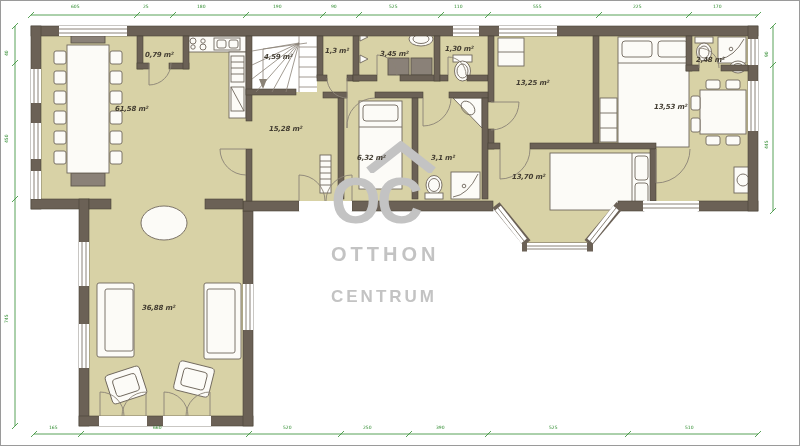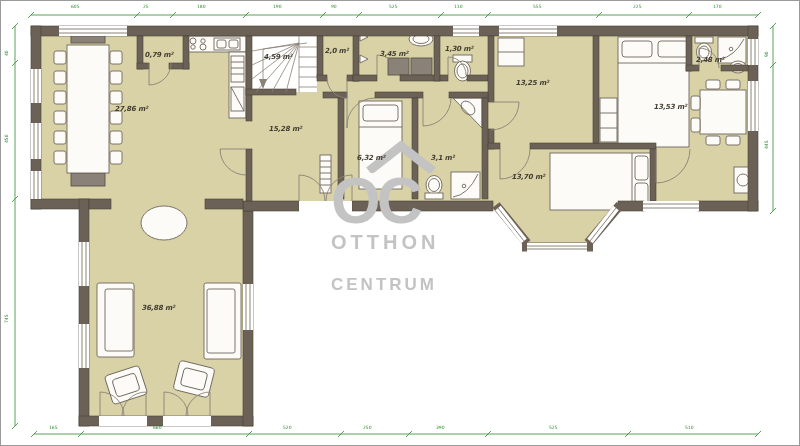--- a/index.html
+++ b/index.html
@@ -4,21 +4,21 @@
 <style>
   html,body{margin:0;padding:0;background:#fff;font-family:"DejaVu Sans",sans-serif}
   .stage{position:relative;width:800px;height:446px;background:#fff;border:1px solid #9a9a9a;box-sizing:border-box;overflow:hidden}
   .stage > svg{position:absolute;left:0;top:0}
   .lbl{position:absolute;font:italic bold 7px "DejaVu Sans",sans-serif;color:#423c31;white-space:nowrap;z-index:6;letter-spacing:-0.2px}
   .dim{position:absolute;font:4.5px "DejaVu Sans",sans-serif;color:#2e8b2e;white-space:nowrap;z-index:4}
   .dimv{transform:rotate(-90deg);transform-origin:left top}
   .wm{position:absolute;left:330px;top:140px;width:140px;text-align:left;color:#c3c3c3;z-index:5;pointer-events:none}
   .wm-roof{display:block;margin:0 auto}
   .wm-oc{font:bold 64px/0.9 "Liberation Sans",sans-serif;letter-spacing:-4px}
-  .wm-l1{font:bold 20px "Liberation Sans",sans-serif;letter-spacing:4px;margin-top:0}
+  .wm-l1{font:bold 20px "Liberation Sans",sans-serif;letter-spacing:4px;margin-top:12px}
   .wm-l2{font:bold 17px "Liberation Sans",sans-serif;letter-spacing:3px;margin-top:21px}
 </style>
 </head>
 <body>
 
 <div class="stage">
 
 <svg width="800" height="446" viewBox="0 0 800 446">
 
   <g fill="#d8d2a6">
@@ -301,25 +301,25 @@
     <path d="M27,17 L33,11 M133,17 L139,11 M169,17 L175,11 M242,17 L248,11 M319,17 L325,11 M355,17 L361,11 M437,17 L443,11 M484,17 L490,11 M595,17 L601,11 M685,17 L691,11 M754,17 L760,11"></path>
     <path d="M33,433 H757"></path>
     <path d="M30,436 L36,430 M77,436 L83,430 M245,436 L251,430 M337,436 L343,430 M405,436 L411,430 M484,436 L490,430 M624,436 L630,430 M754,436 L760,430"></path>
     <path d="M14,25 V425"></path>
     <path d="M11,28 L17,22 M11,65 L17,59 M11,201 L17,195 M11,428 L17,422"></path>
     <path d="M772,25 V210"></path>
     <path d="M769,28 L775,22 M769,67 L775,61 M769,213 L775,207"></path>
   </g>
 </svg>
 
-<span class="lbl" style="left:114px;top:104px">27,86 m²</span>
+<span class="lbl" style="left:114px;top:104px">61,58 m²</span>
 <span class="lbl" style="left:144px;top:50px">0,79 m²</span>
 <span class="lbl" style="left:263px;top:52px">4,59 m²</span>
 <span class="lbl" style="left:268px;top:124px">15,28 m²</span>
-<span class="lbl" style="left:324px;top:46px">2,0 m²</span>
+<span class="lbl" style="left:324px;top:46px">1,3 m²</span>
 <span class="lbl" style="left:379px;top:49px">3,45 m²</span>
 <span class="lbl" style="left:444px;top:44px">1,30 m²</span>
 <span class="lbl" style="left:356px;top:153px">6,32 m²</span>
 <span class="lbl" style="left:430px;top:153px">3,1 m²</span>
 <span class="lbl" style="left:515px;top:78px">13,25 m²</span>
 <span class="lbl" style="left:653px;top:102px">13,53 m²</span>
 <span class="lbl" style="left:695px;top:55px">2,48 m²</span>
 <span class="lbl" style="left:511px;top:172px">13,70 m²</span>
 <span class="lbl" style="left:141px;top:303px">36,88 m²</span>
 

